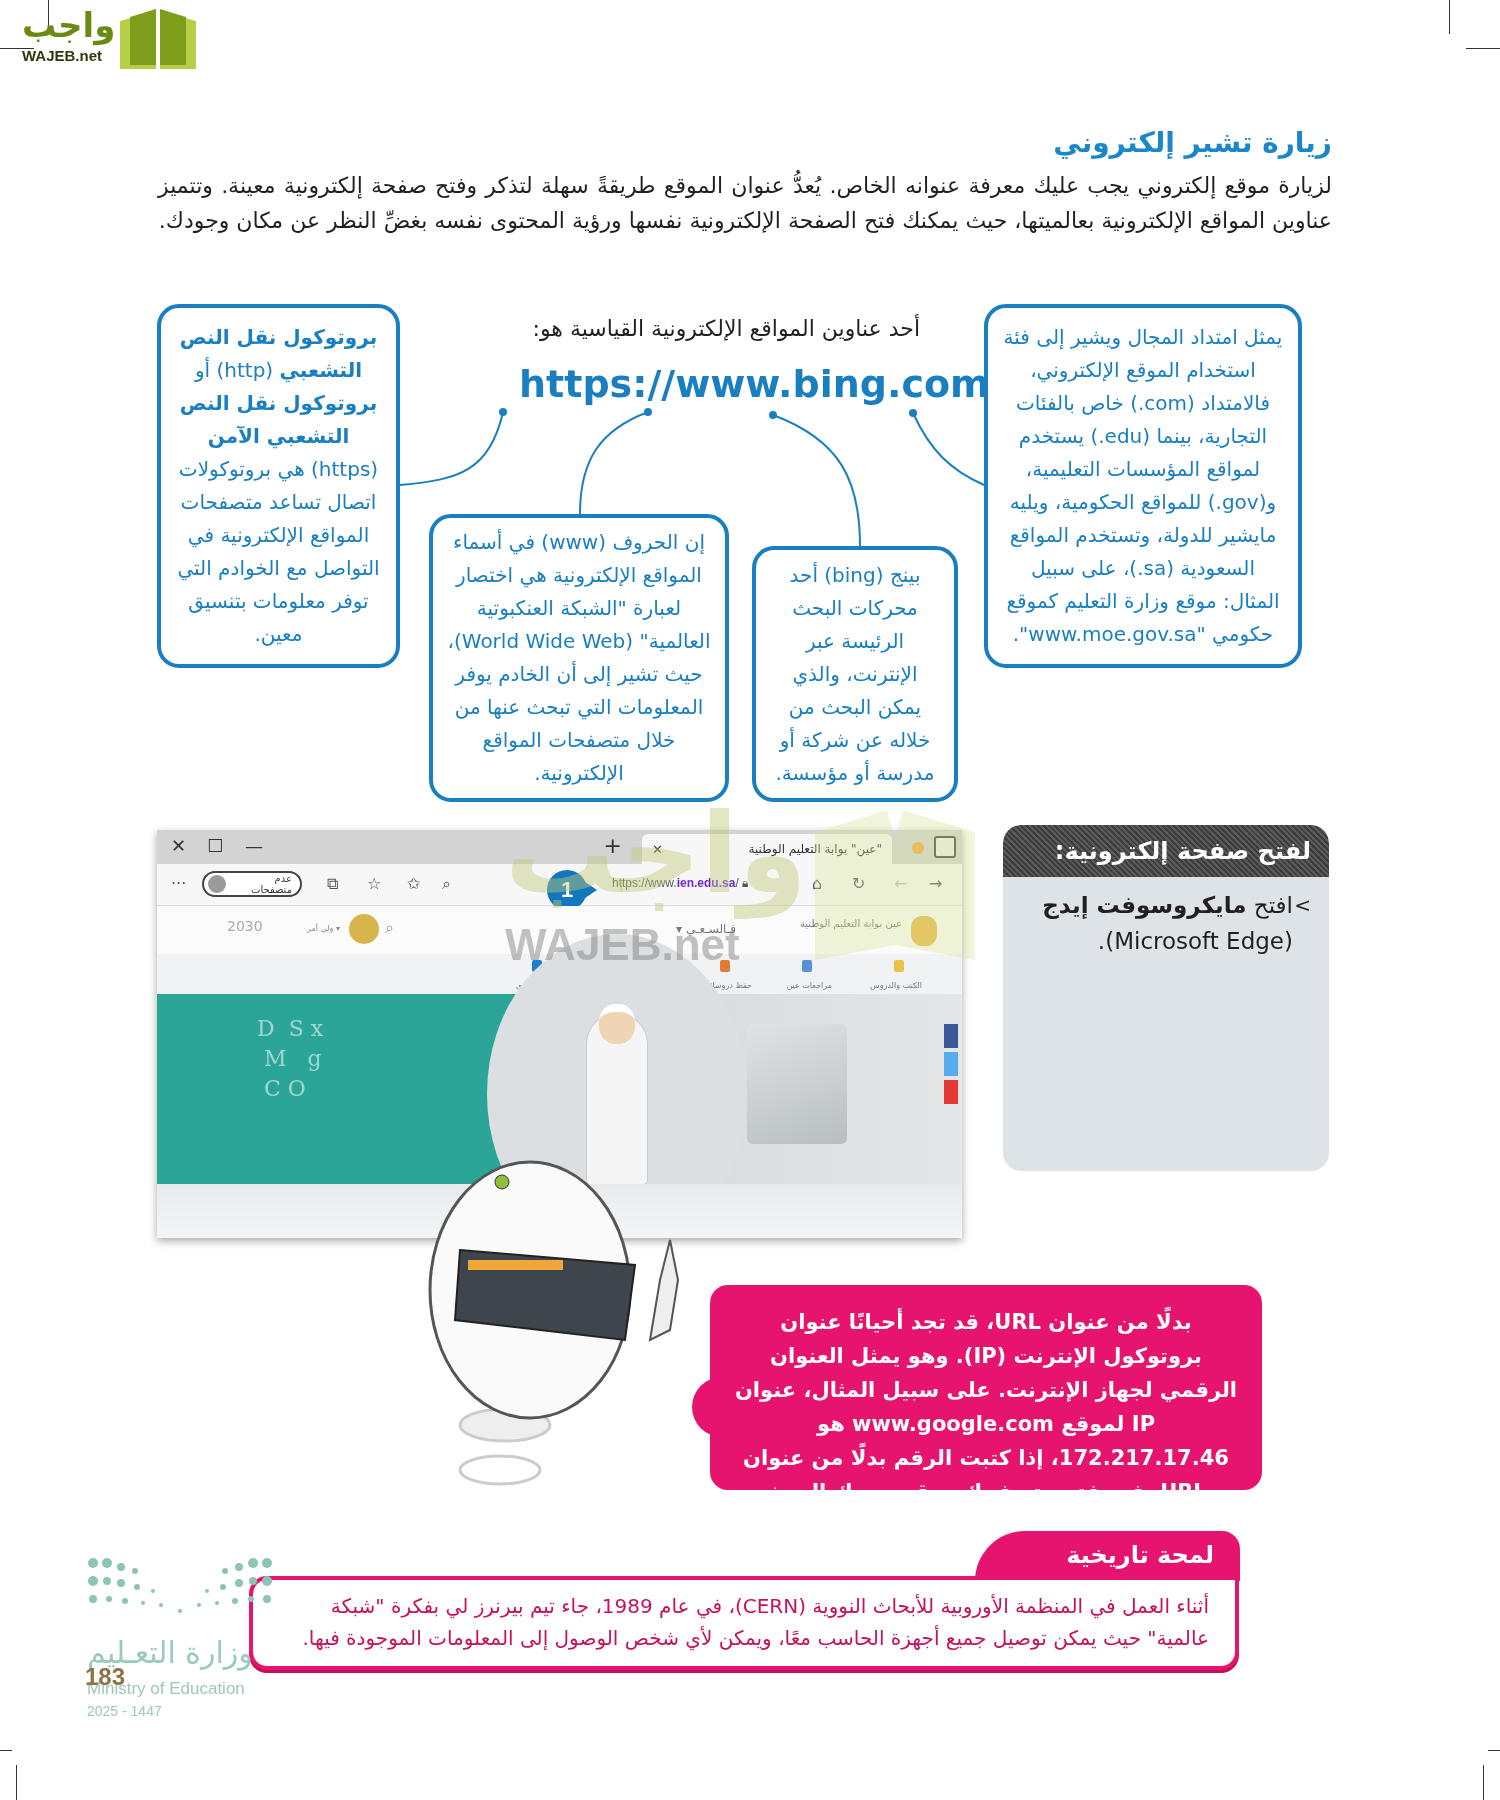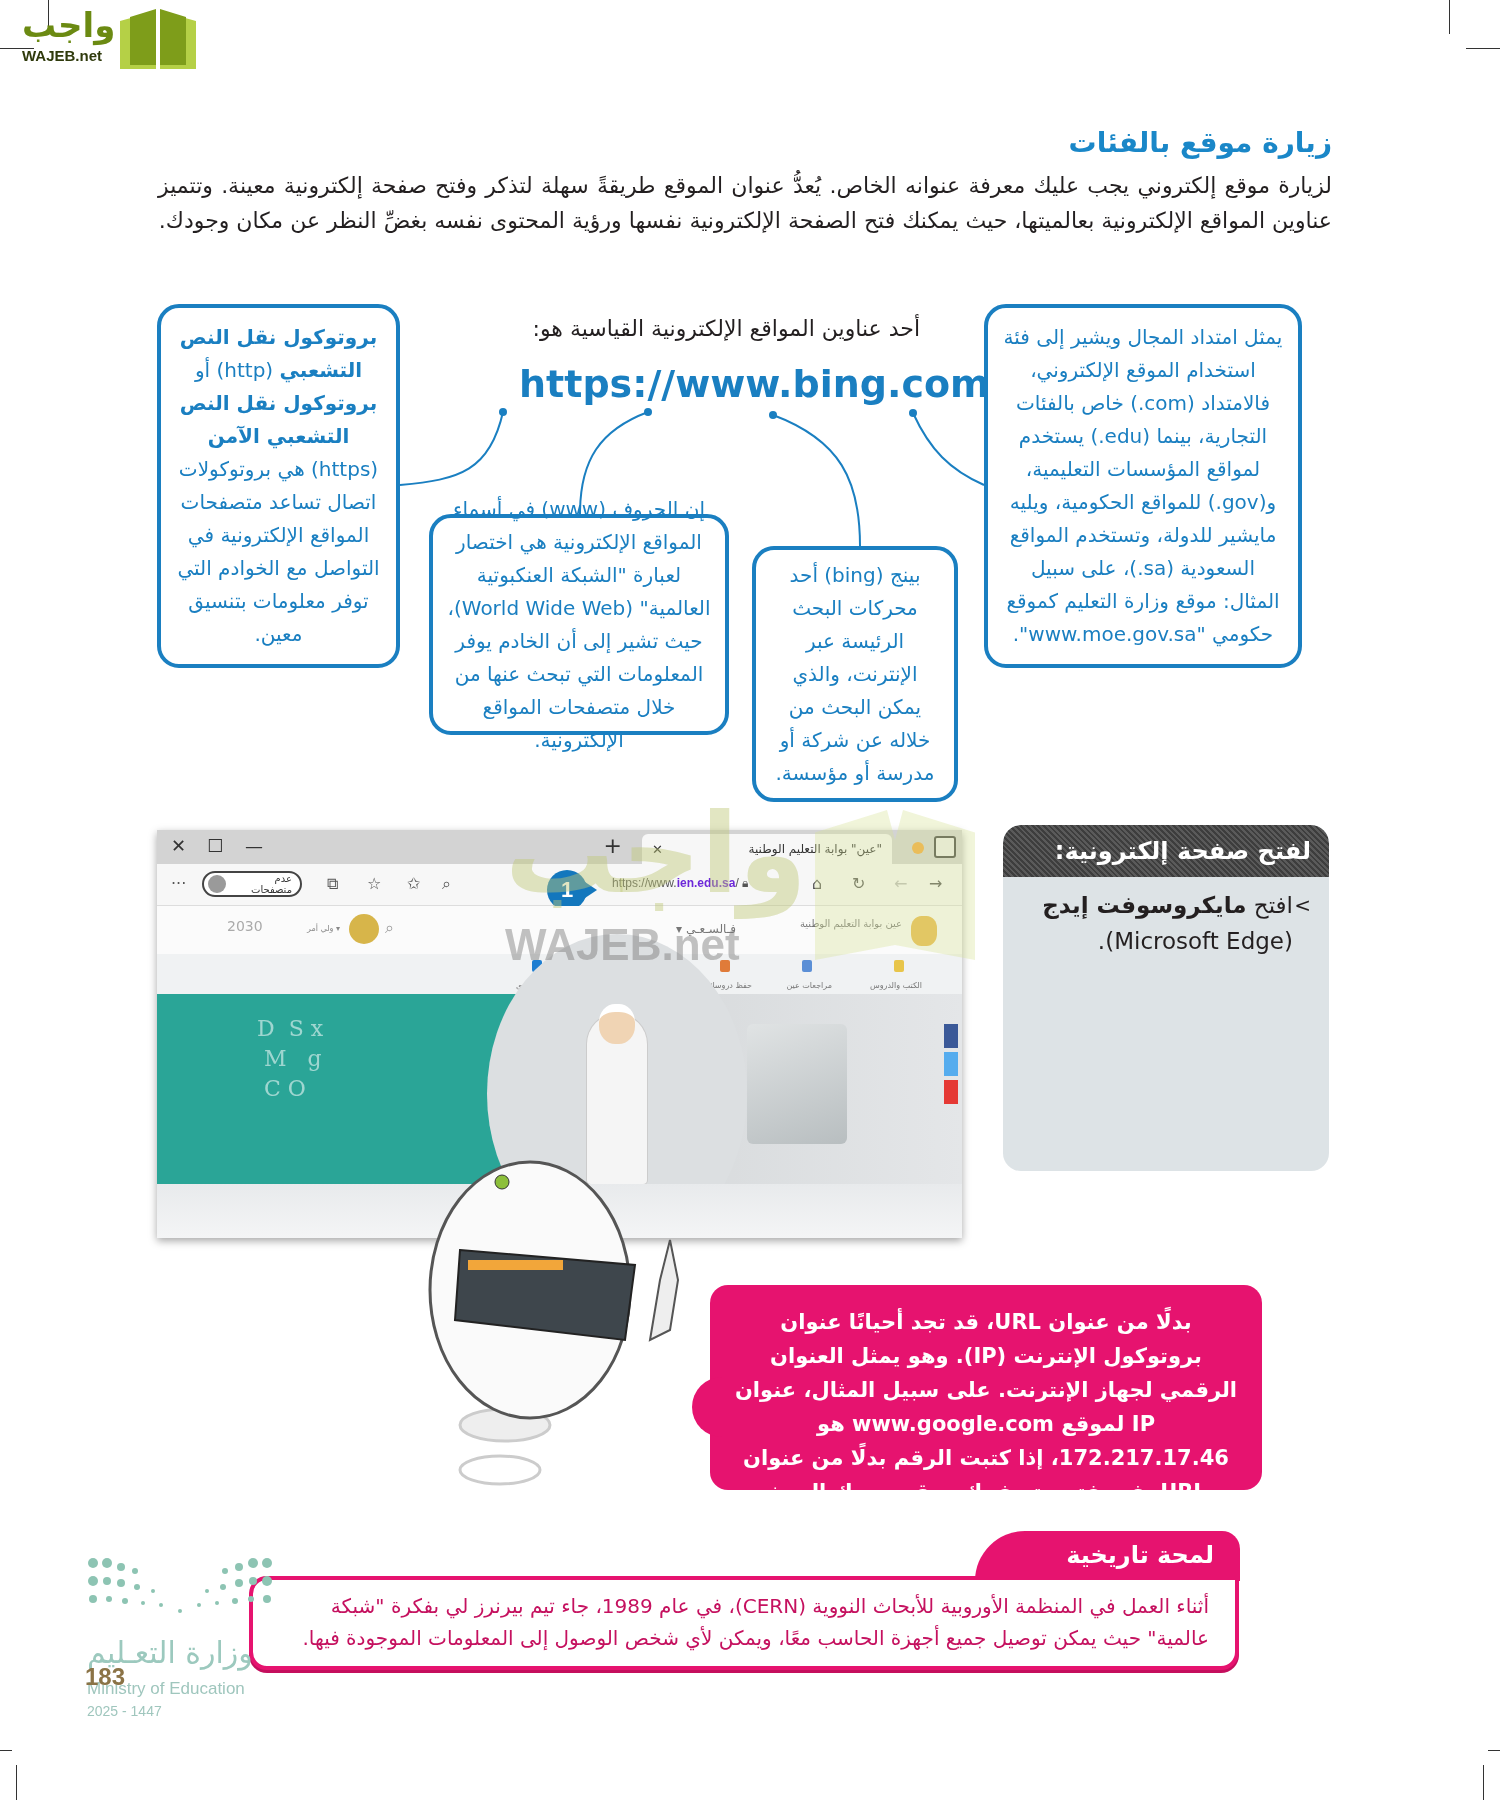--- a/index.html
+++ b/index.html
@@ -20,21 +20,21 @@
   .section-title { right: 168px; top: 126px; font-size: 28px; font-weight: bold; color: #1a87c8; direction: rtl; }
   .intro { left: 158px; right: 168px; top: 168px; font-size: 22px; line-height: 35px; direction: rtl; text-align: justify; color: #231f20; }
 
   
   .callout { position: absolute; border: 4px solid #1a7fc1; border-radius: 22px; background: #fff;
              color: #1a7fc1; font-size: 20px; line-height: 33px; text-align: center; direction: rtl;
              display: flex; align-items: center; justify-content: center; padding: 6px 14px; }
   .callout b { font-weight: bold; }
   .box-protocol { left: 157px; top: 304px; width: 243px; height: 364px; }
   .box-domain { left: 984px; top: 304px; width: 318px; height: 364px; align-items: center; }
-  .box-www { left: 429px; top: 514px; width: 300px; height: 221px; }
+  .box-www { left: 429px; top: 514px; width: 300px; height: 288px; }
   .box-bing { left: 752px; top: 546px; width: 206px; height: 256px; }
 
   .url-caption { left: 520px; top: 316px; width: 400px; font-size: 22px; text-align: right; direction: rtl; color: #231f20; }
   .big-url { left: 495px; top: 362px; width: 425px; font-family: "DejaVu Sans", sans-serif; font-weight: bold; font-size: 38px; color: #1a7fc1; letter-spacing: 0px; direction: ltr; text-align: left; margin-left: 24px; }
 
   svg.connectors { position: absolute; left: 0; top: 0; width: 1500px; height: 1800px; pointer-events: none; }
 
   
   .browser { left: 157px; top: 830px; width: 805px; height: 408px; background: #f2f3f4; box-shadow: 0 3px 8px rgba(0,0,0,0.35); overflow: hidden; }
   .titlebar { position: absolute; left: 0; top: 0; width: 100%; height: 34px; background: #d3d3d3; }
@@ -123,21 +123,21 @@
   <span class="logo-ar">واجب</span>
   <span class="logo-en">WAJEB.net</span>
   <svg class="logo-book" viewBox="0 0 80 60">
     <path d="M2 12 L38 2 L38 60 L2 60 Z" fill="#b5d046"></path>
     <path d="M78 12 L42 2 L42 60 L78 60 Z" fill="#b5d046"></path>
     <path d="M12 8 L38 0 L38 56 L12 56 Z" fill="#7e9d1a"></path>
     <path d="M68 8 L42 0 L42 56 L68 56 Z" fill="#7e9d1a"></path>
   </svg>
 </div>
 
-<h1 class="abs section-title">زيارة موقع بالفئات</h1>
+<h1 class="abs section-title">زيارة تشير إلكتروني</h1>
 <p class="abs intro">لزيارة موقع إلكتروني يجب عليك معرفة عنوانه الخاص. يُعدُّ عنوان الموقع طريقةً سهلة لتذكر وفتح صفحة إلكترونية معينة. وتتميز عناوين المواقع الإلكترونية بعالميتها، حيث يمكنك فتح الصفحة الإلكترونية نفسها ورؤية المحتوى نفسه بغضِّ النظر عن مكان وجودك.</p>
 
 <svg class="connectors">
   <g fill="none" stroke="#1a7fc1" stroke-width="2">
     <path d="M503 412 C 490 470, 460 480, 400 485"></path>
     <path d="M648 412 C 600 430, 580 460, 580 514"></path>
     <path d="M773 415 C 840 440, 860 480, 860 546"></path>
     <path d="M913 413 C 930 450, 950 470, 984 485"></path>
   </g>
   <g fill="#1a7fc1">

